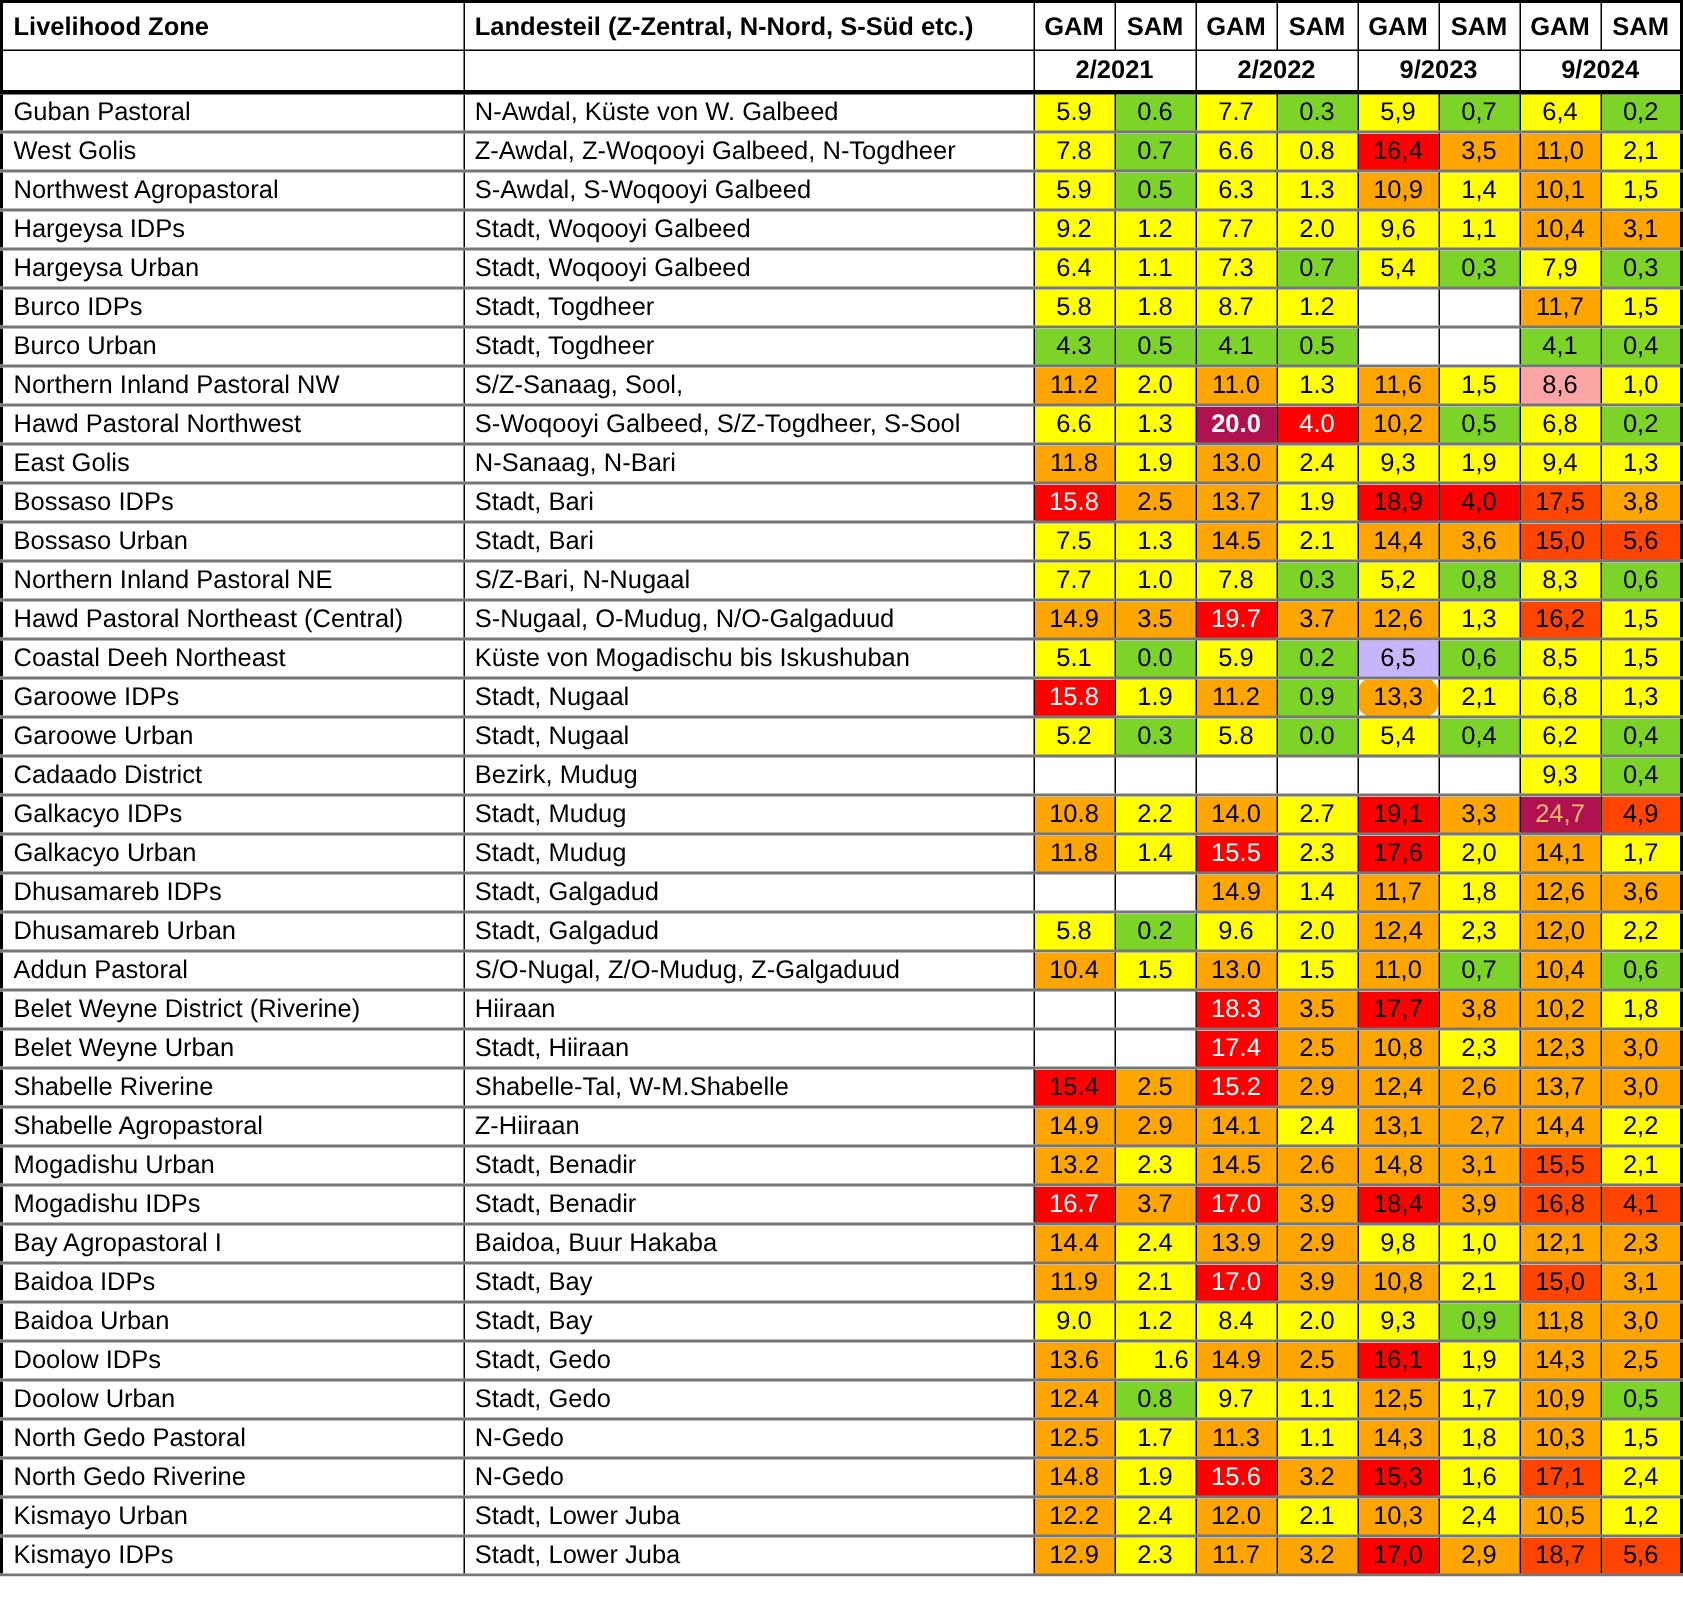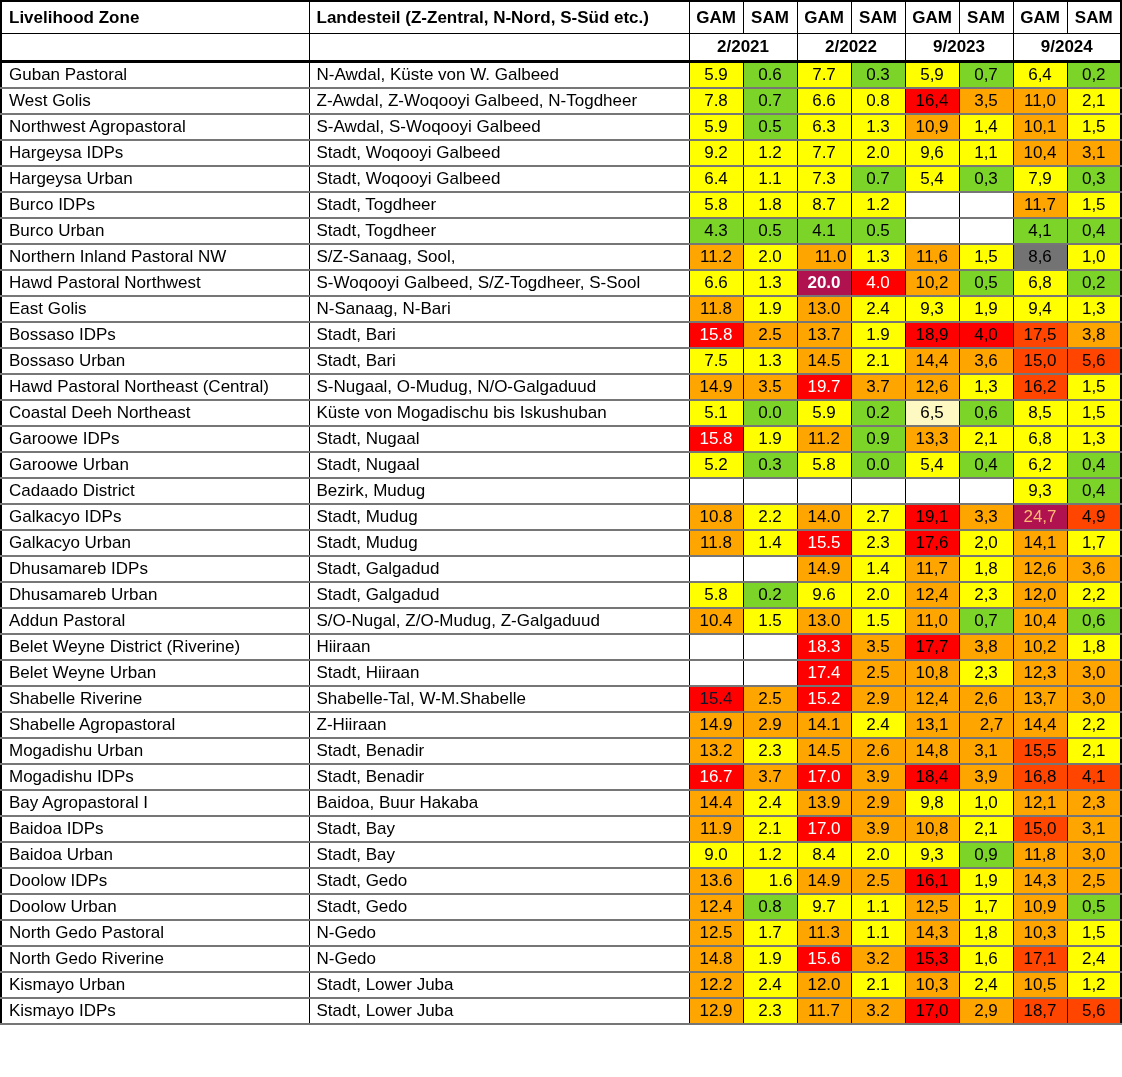--- a/index.html
+++ b/index.html
@@ -168,25 +168,25 @@
           <td class="val" style="background-color: rgb(255, 255, 255);"></td>
           <td class="val" style="background-color: rgb(255, 255, 255);"></td>
           <td class="val" style="background-color: rgb(124, 212, 40);">4,1</td>
           <td class="val" style="background-color: rgb(124, 212, 40);">0,4</td>
         </tr>
         <tr>
           <td class="zone">Northern Inland Pastoral NW</td>
           <td class="region">S/Z-Sanaag, Sool,</td>
           <td class="val" style="background-color: rgb(255, 165, 0);">11.2</td>
           <td class="val" style="background-color: rgb(255, 255, 0);">2.0</td>
-          <td class="val" style="background-color: rgb(255, 165, 0); text-align: right;">11.0</td>
+          <td class="val" style="background-color: rgb(255, 165, 0);">11.0</td>
           <td class="val" style="background-color: rgb(255, 255, 0);">1.3</td>
           <td class="val" style="background-color: rgb(255, 165, 0);">11,6</td>
           <td class="val" style="background-color: rgb(255, 255, 0);">1,5</td>
-          <td class="val" style="background-color: #737373; margin-left: 10px;">8,6</td>
+          <td class="val" style="background-color: #fca5a5; margin-left: 10px;">8,6</td>
           <td class="val" style="background-color: rgb(255, 255, 0);">1,0</td>
         </tr>
         <tr>
           <td class="zone">Hawd Pastoral Northwest</td>
           <td class="region">S-Woqooyi Galbeed, S/Z-Togdheer, S-Sool</td>
           <td class="val" style="background-color: rgb(255, 255, 0);">6.6</td>
           <td class="val" style="background-color: rgb(255, 255, 0);">1.3</td>
           <td class="val" style="background-color: rgb(176, 18, 80); color: rgb(255, 255, 255); font-weight: bold;">20.0</td>
           <td class="val" style="background-color: rgb(255, 0, 0); color: rgb(255, 255, 255);">4.0</td>
           <td class="val" style="background-color: rgb(255, 165, 0);">10,2</td>
@@ -224,51 +224,63 @@
           <td class="val" style="background-color: rgb(255, 255, 0);">7.5</td>
           <td class="val" style="background-color: rgb(255, 255, 0);">1.3</td>
           <td class="val" style="background-color: rgb(255, 165, 0);">14.5</td>
           <td class="val" style="background-color: rgb(255, 255, 0);">2.1</td>
           <td class="val" style="background-color: rgb(255, 165, 0);">14,4</td>
           <td class="val" style="background-color: rgb(255, 165, 0);">3,6</td>
           <td class="val" style="background-color: rgb(255, 69, 0);">15,0</td>
           <td class="val" style="background-color: rgb(255, 69, 0);">5,6</td>
         </tr>
         <tr>
+          <td class="zone">Northern Inland Pastoral NE</td>
+          <td class="region">S/Z-Bari, N-Nugaal</td>
+          <td class="val" style="background-color: rgb(255, 255, 0);">7.7</td>
+          <td class="val" style="background-color: rgb(255, 255, 0);">1.0</td>
+          <td class="val" style="background-color: rgb(255, 255, 0);">7.8</td>
+          <td class="val" style="background-color: rgb(124, 212, 40);">0.3</td>
+          <td class="val" style="background-color: rgb(255, 255, 0);">5,2</td>
+          <td class="val" style="background-color: rgb(124, 212, 40);">0,8</td>
+          <td class="val" style="background-color: rgb(255, 255, 0);">8,3</td>
+          <td class="val" style="background-color: rgb(124, 212, 40);">0,6</td>
+        </tr>
+        <tr>
           <td class="zone">Hawd Pastoral Northeast (Central)</td>
           <td class="region">S-Nugaal, O-Mudug, N/O-Galgaduud</td>
           <td class="val" style="background-color: rgb(255, 165, 0);">14.9</td>
           <td class="val" style="background-color: rgb(255, 165, 0);">3.5</td>
           <td class="val" style="background-color: rgb(255, 0, 0); color: rgb(255, 255, 255);">19.7</td>
           <td class="val" style="background-color: rgb(255, 165, 0);">3.7</td>
           <td class="val" style="background-color: rgb(255, 165, 0);">12,6</td>
           <td class="val" style="background-color: rgb(255, 255, 0);">1,3</td>
           <td class="val" style="background-color: rgb(255, 69, 0);">16,2</td>
           <td class="val" style="background-color: rgb(255, 255, 0);">1,5</td>
         </tr>
         <tr>
           <td class="zone">Coastal Deeh Northeast</td>
           <td class="region">Küste von Mogadischu bis Iskushuban</td>
           <td class="val" style="background-color: rgb(255, 255, 0);">5.1</td>
           <td class="val" style="background-color: rgb(124, 212, 40);">0.0</td>
           <td class="val" style="background-color: rgb(255, 255, 0);">5.9</td>
           <td class="val" style="background-color: rgb(124, 212, 40);">0.2</td>
-          <td class="val" style="background-color: #fef9c3;">6,5</td>
+          <td class="val" style="background-color: #c4b5fd;">6,5</td>
           <td class="val" style="background-color: rgb(124, 212, 40);">0,6</td>
           <td class="val" style="background-color: rgb(255, 255, 0);">8,5</td>
           <td class="val" style="background-color: rgb(255, 255, 0);">1,5</td>
         </tr>
         <tr>
           <td class="zone">Garoowe IDPs</td>
           <td class="region">Stadt, Nugaal</td>
           <td class="val" style="background-color: rgb(255, 0, 0); color: rgb(255, 255, 255);">15.8</td>
           <td class="val" style="background-color: rgb(255, 255, 0);">1.9</td>
           <td class="val" style="background-color: rgb(255, 165, 0);">11.2</td>
           <td class="val" style="background-color: rgb(124, 212, 40);">0.9</td>
-          <td class="val" style="background-color: rgb(255, 165, 0);">13,3</td>
+          <td class="val" style="background-color: rgb(255, 165, 0); border-radius: 10px;">13,3</td>
           <td class="val" style="background-color: rgb(255, 255, 0);">2,1</td>
           <td class="val" style="background-color: rgb(255, 255, 0);">6,8</td>
           <td class="val" style="background-color: rgb(255, 255, 0);">1,3</td>
         </tr>
         <tr>
           <td class="zone">Garoowe Urban</td>
           <td class="region">Stadt, Nugaal</td>
           <td class="val" style="background-color: rgb(255, 255, 0);">5.2</td>
           <td class="val" style="background-color: rgb(124, 212, 40);">0.3</td>
           <td class="val" style="background-color: rgb(255, 255, 0);">5.8</td>

